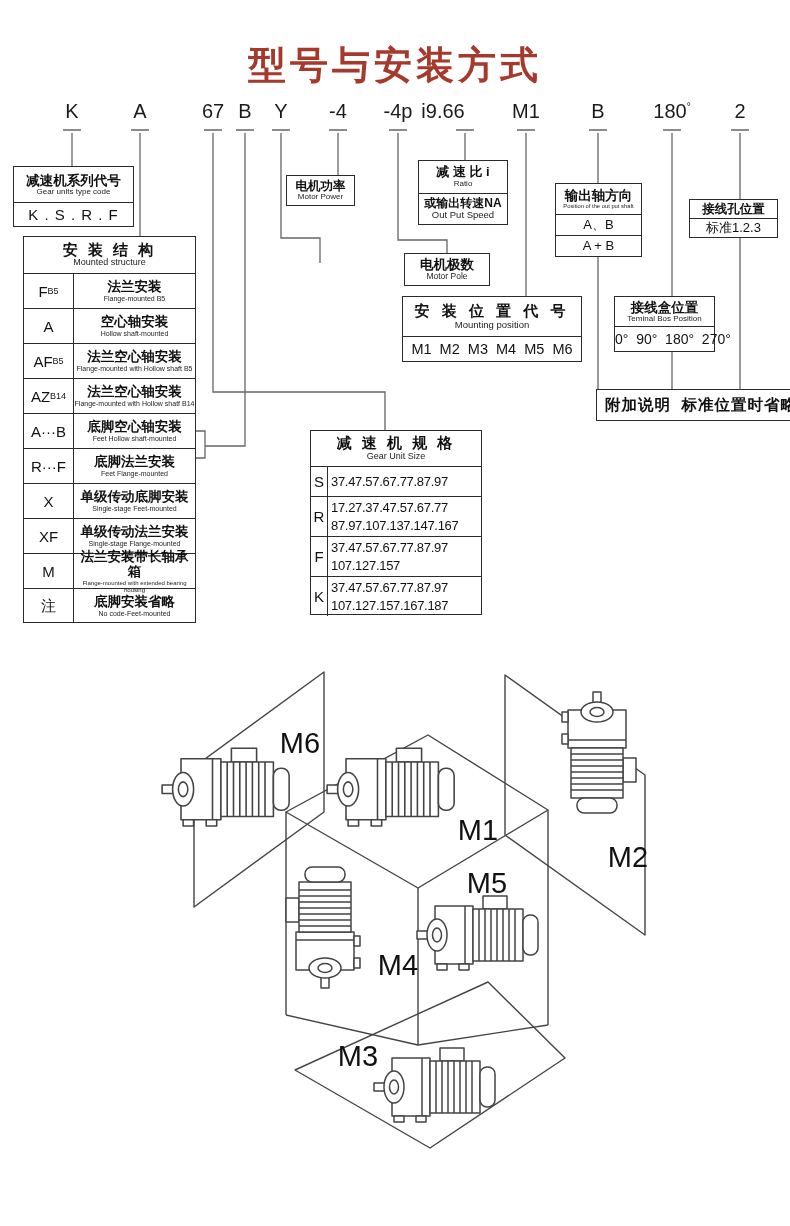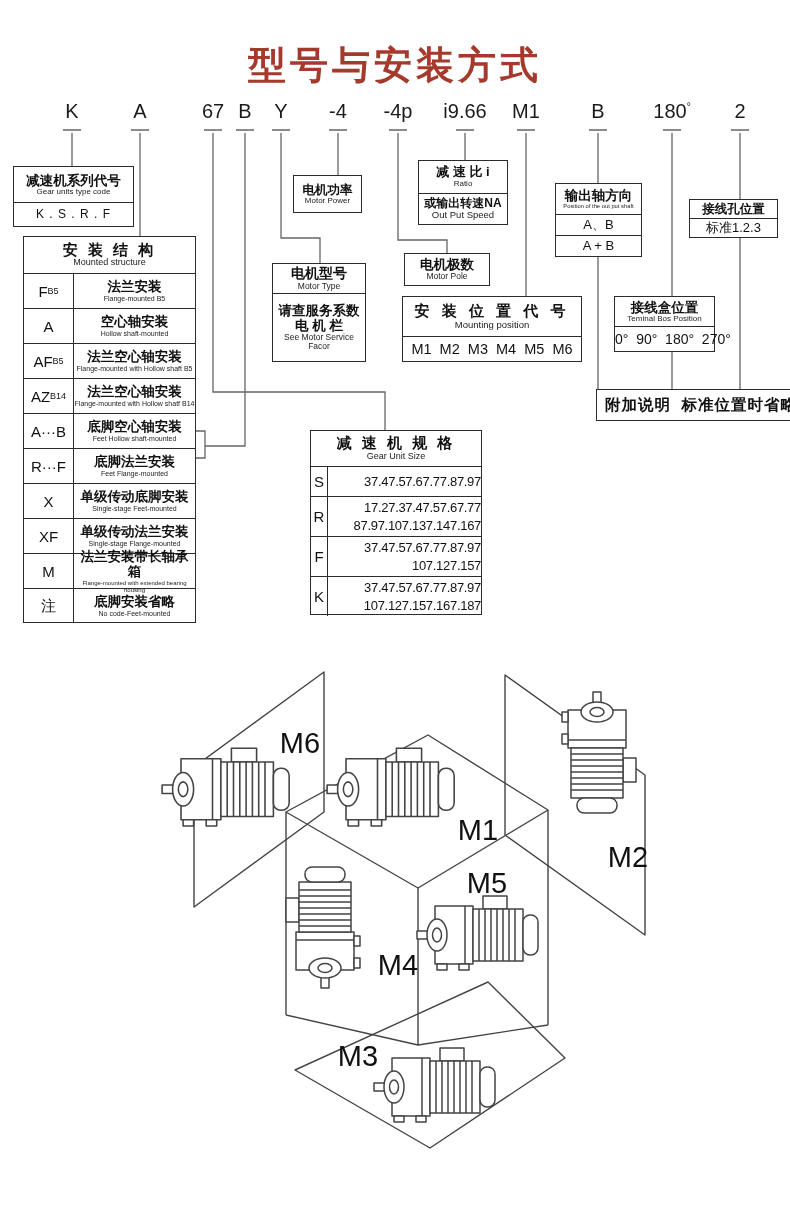--- a/index.html
+++ b/index.html
@@ -37,21 +37,21 @@
   .mt-code sub{font-size:9px;}
   .mt-desc{flex:1;display:flex;flex-direction:column;justify-content:center;}
   .mt-zh{font-size:13.5px;font-weight:700;line-height:1.15;}
   .mt-en{font-size:7px;color:#222;line-height:1.1;}
   
   .st-row{display:flex;border-top:1.5px solid #2b2b2b;box-sizing:border-box;}
   .st-code{
     width:17px;border-right:1.5px solid #2b2b2b;box-sizing:border-box;
     display:flex;align-items:center;justify-content:center;font-size:15px;
   }
-  .st-lines{flex:1;display:flex;flex-direction:column;justify-content:center;text-align:right;padding-left:3px;}
+  .st-lines{flex:1;display:flex;flex-direction:column;justify-content:center;text-align:left;padding-left:3px;}
   .st-line{font-size:13px;letter-spacing:-0.3px;line-height:1.35;white-space:nowrap;}
   
   #art{position:absolute;left:0;top:0;z-index:1;}
 </style>
 </head>
 <body>
 
 <div id="page">
 
   <svg id="art" width="790" height="1226" viewBox="0 0 790 1226">
@@ -123,33 +123,33 @@
 
   <div class="title">型号与安装方式</div>
 
   <span class="code-seg" style="left:72px">K</span>
   <span class="code-seg" style="left:140px">A</span>
   <span class="code-seg" style="left:213px">67</span>
   <span class="code-seg" style="left:245px">B</span>
   <span class="code-seg" style="left:281px">Y</span>
   <span class="code-seg" style="left:338px">-4</span>
   <span class="code-seg" style="left:398px">-4p</span>
-  <span class="code-seg" style="left:465px">i9.66</span>
+  <span class="code-seg" style="left:443px">i9.66</span>
   <span class="code-seg" style="left:526px">M1</span>
   <span class="code-seg" style="left:598px">B</span>
   <span class="code-seg" style="left:672px"><span>180</span><sup>°</sup></span>
   <span class="code-seg" style="left:740px">2</span>
 
   <div class="box" style="left:13px;top:166px;width:121px;height:61px">
     <div class="sec bb" style="height:36px">
       <div class="zh" style="font-size:13.5px">减速机系列代号</div>
       <div class="en" style="font-size:8px">Gear units type code</div>
     </div>
     <div class="sec" style="height:22px">
-      <div style="font-size:12px;letter-spacing:1px">K . S . R . F</div>
+      <div style="font-size:15px;letter-spacing:1px">K . S . R . F</div>
     </div>
   </div>
 
   <div class="box" style="left:23px;top:236px;width:173px;height:387px">
     <div class="sec mt-head">
       <div class="zh" style="font-size:15px;letter-spacing:3px">安 装 结 构</div>
       <div class="en" style="font-size:9px">Mounted structure</div>
     </div>
     <div class="mt-row">
       <div class="mt-code">
@@ -246,50 +246,38 @@
           <span>注</span>
           <sub></sub>
         </div>
       <div class="mt-desc">
           <div class="mt-zh">底脚安装省略</div>
           <div class="mt-en">No code-Feet-mounted</div>
         </div>
     </div>
   </div>
 
-  <div class="box" style="left:293px;top:175px;width:69px;height:38px">
+  <div class="box" style="left:286px;top:175px;width:69px;height:31px">
     <div class="sec" style="height:100%">
       <div class="zh" style="font-size:12.5px">电机功率</div>
       <div class="en" style="font-size:8px">Motor Power</div>
     </div>
   </div>
 
   <div class="box" style="left:418px;top:160px;width:90px;height:65px">
     <div class="sec bb" style="height:33px">
       <div class="zh" style="font-size:13px">减 速 比 i</div>
       <div class="en" style="font-size:8px">Ratio</div>
     </div>
     <div class="sec" style="height:29px">
       <div class="zh" style="font-size:12px">或输出转速NA</div>
       <div class="en" style="font-size:9.5px">Out Put Speed</div>
     </div>
   </div>
 
-  <div class="box" style="left:272px;top:263px;width:94px;height:99px">
-    <div class="sec bb" style="height:30px">
-      <div class="zh" style="font-size:14px">电机型号</div>
-      <div class="en" style="font-size:8.5px">Motor Type</div>
-    </div>
-    <div class="sec" style="height:66px">
-      <div class="zh" style="font-size:13.5px">请查服务系数</div>
-      <div class="zh" style="font-size:13.5px">电 机 栏</div>
-      <div class="en" style="font-size:8.5px">See Motor Service</div>
-      <div class="en" style="font-size:8.5px">Facor</div>
-    </div>
-  </div>
 
   <div class="box" style="left:404px;top:253px;width:86px;height:33px">
     <div class="sec" style="height:100%">
       <div class="zh" style="font-size:13.5px">电机极数</div>
       <div class="en" style="font-size:8.5px">Motor Pole</div>
     </div>
   </div>
 
   <div class="box" style="left:402px;top:296px;width:180px;height:66px">
     <div class="sec bb" style="height:40px">

